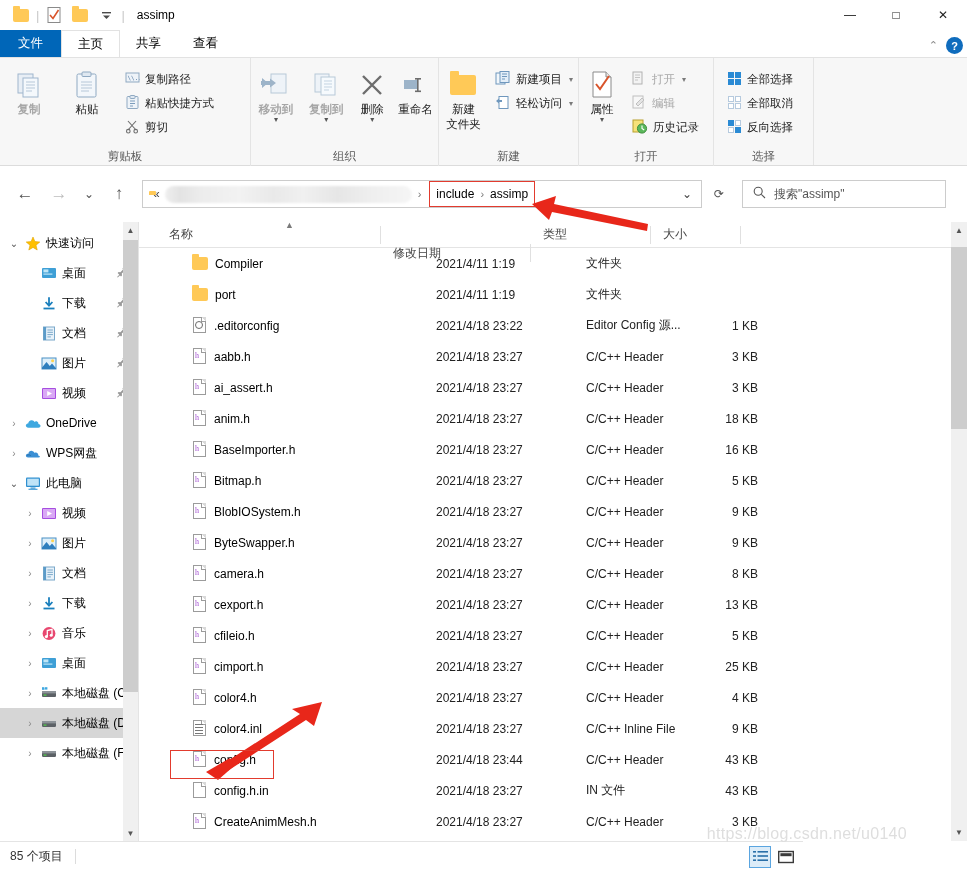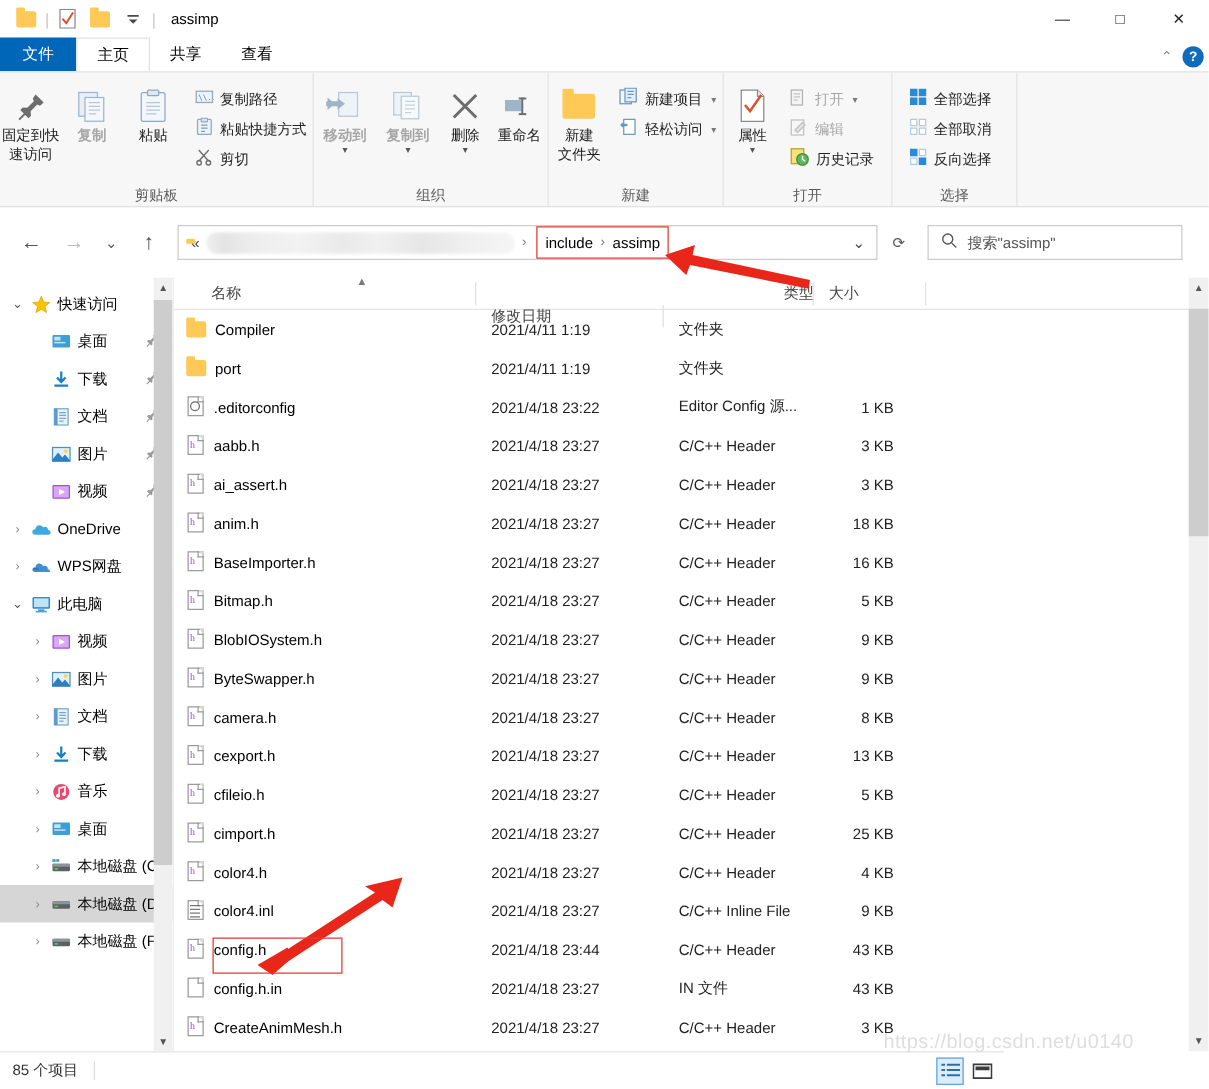--- a/index.html
+++ b/index.html
@@ -156,25 +156,25 @@
   
   .filepane { flex:1; position:relative; background:#fff; overflow:hidden; }
   .colhead {
     height:26px; display:flex; align-items:center; border-bottom:1px solid #e4e4e4;
     background:#fff; position:relative;
   }
   .col { font-size:12px; color:#444; position:relative; height:26px; display:flex; align-items:center; }
   .col .cdiv { position:absolute; right:0; top:4px; height:18px; width:1px; background:#e0e0e0; }
   .c-name { width:242px; padding-left:30px; }
   .c-date { width:150px; padding-left:12px;margin-top:37px; }
-  .c-type { width:120px; padding-left:12px;justify-content:flex-end; }
+  .c-type { width:120px; padding-left:12px; }
   .c-size { width:90px; padding-left:12px; }
   .sortmark { position:absolute; left:146px; top:-2px; font-size:9px; color:#7a7a7a; }
 
-  .rows { position:absolute; top:26px; left:0; right:0; bottom:0; }
+  .rows { position:absolute; top:26px; left:0; right:0; bottom:0;padding-left:43px; }
   .row { height:31px; display:flex; align-items:center; font-size:12px; color:#000; }
   .r-name { width:242px; display:flex; align-items:center; padding-left:10px; gap:7px; }
   .r-date { width:150px; padding-left:12px; color:#222; }
   .r-type { width:120px; padding-left:12px; color:#222; }
   .r-size { width:90px; padding-left:12px; text-align:right; color:#222; }
   .r-size span { display:block; width:52px; text-align:right; }
 
   
   .fico { width:15px;height:17px; position:relative; flex:none; }
   .doc-base {
@@ -270,32 +270,20 @@
     <div class="tabstrip-right">
       <span class="chev-up">⌃</span>
       <span class="help-circle">?</span>
     </div>
   </div>
 
   <div class="ribbon">
 
     <div class="rgroup" style="width:250px">
       <div class="gbody">
-        <div class="bigbtn">
-          <span class="ic">
-            <svg width="26" height="26" viewBox="0 0 26 26">
-              <g fill="#6d6d6d">
-                <path d="M16.5 3.5 L23 10 L20 12.5 L17.8 11.6 L12.5 16.9 L12.8 20.5 L10.8 22.5 L4.2 15.9 L6.2 13.9 L9.8 14.2 L15.1 8.9 L14.2 6.7 Z"></path>
-                <rect x="2.2" y="20.2" width="8" height="1.6" transform="rotate(-45 6 21)"></rect>
-              </g>
-            </svg>
-          </span>
-          <span style="white-space:pre-line">固定到快
-速访问</span>
-        </div>
         <div class="bigbtn dis">
           <span class="ic">
             <svg width="28" height="28" viewBox="0 0 28 28">
               <rect x="3" y="3" width="15" height="19" fill="#e8eef5" stroke="#9fb6cd"></rect>
               <rect x="8" y="7" width="15" height="19" fill="#f4f8fc" stroke="#9fb6cd"></rect>
               <g stroke="#b6c7d8">
                   <path d="M11 11h9M11 14h9M11 17h9M11 20h6"></path>
                 </g>
             </svg>
           </span>

